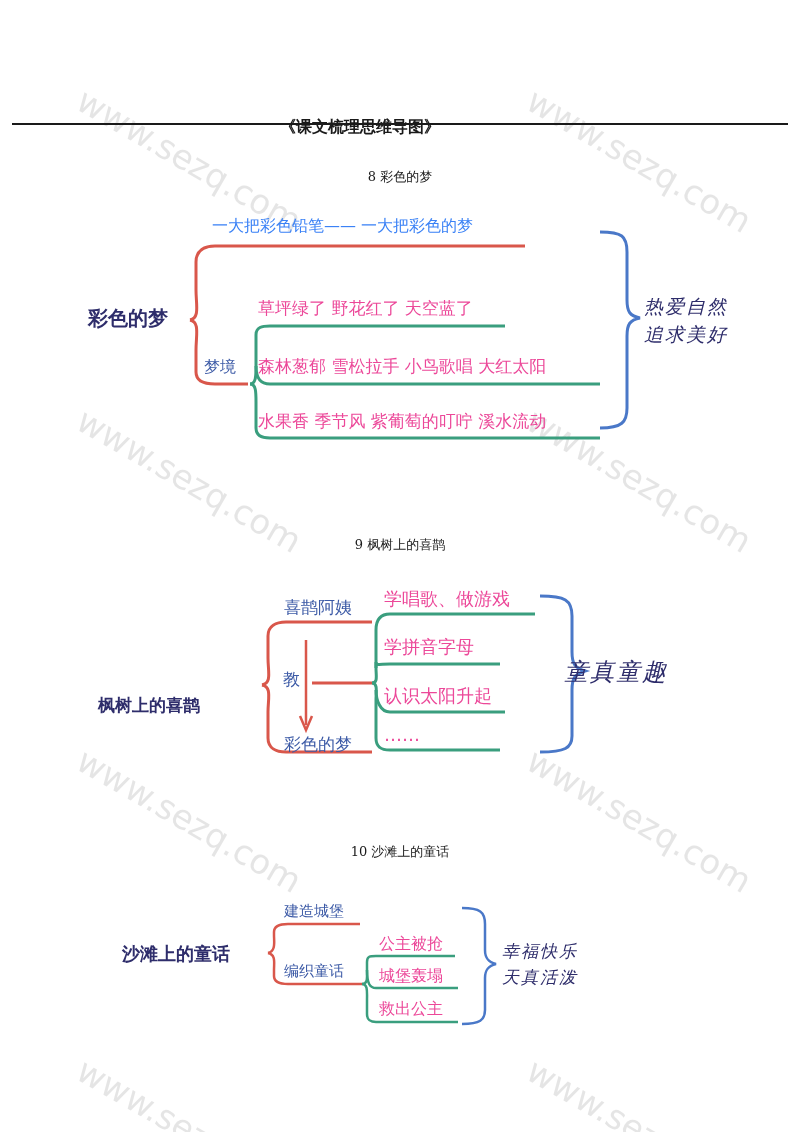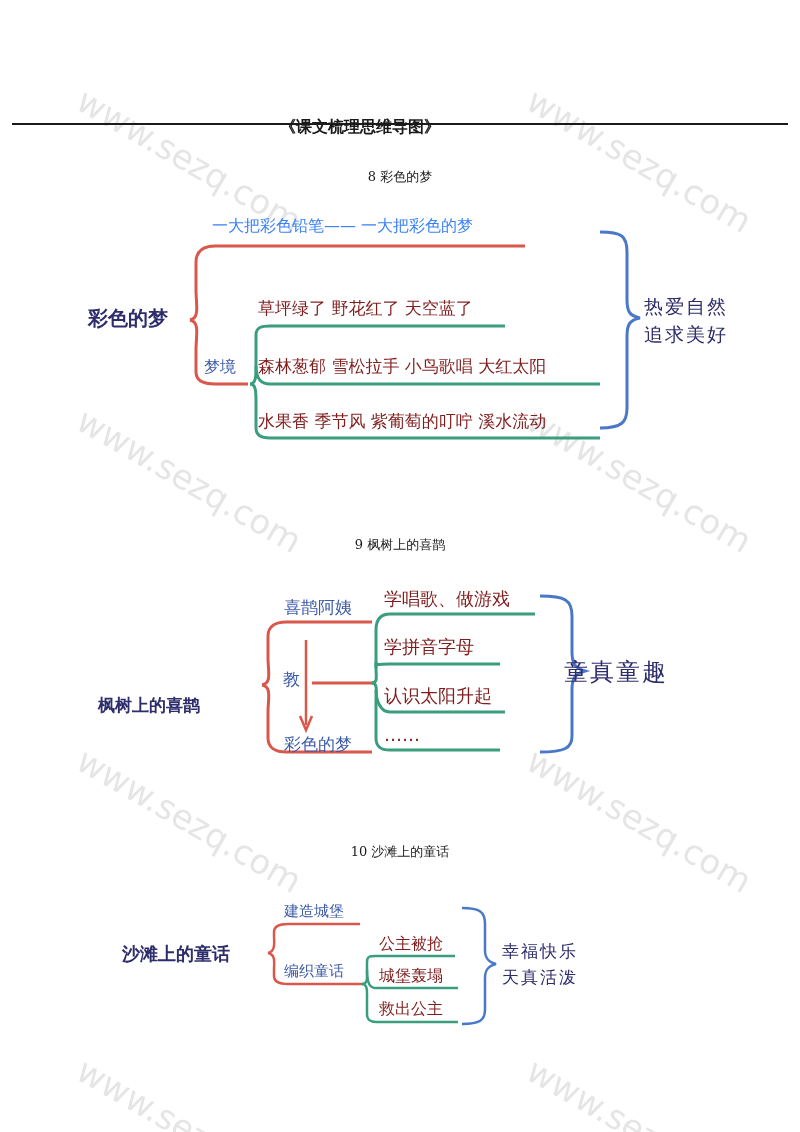--- a/index.html
+++ b/index.html
@@ -21,24 +21,24 @@
   .section-title {
     position: absolute; left: 0; width: 800px; text-align: center;
     font-family: "DejaVu Serif", "Liberation Serif", serif;
     font-size: 13px; color: #1a1a1a;
   }
   .root {
     font-weight: bold; color: #2e2d6b;
   }
   .red-label { color: #d24a3e; font-size: 16px; }
   .blue-label { color: #3c5aa6; font-size: 16px; }
-  .leaf { color: #7f1d1d; font-size: 17px; }
+  .leaf { color: #ec4899; font-size: 17px; }
   .summary {
     font-family: "DejaVu Serif", "Liberation Serif", serif;
-    color: #2e2d6b; font-size: 19px; letter-spacing: 2px; line-height: 28px; text-align: left;
+    color: #2e2d6b; font-size: 19px; letter-spacing: 2px; line-height: 28px; text-align: left; font-style: italic;
   }
   svg.lines { position: absolute; left: 0; top: 0; }
   .wm {
     position: absolute; color: rgba(180,180,180,0.35);
     font-size: 34px; font-family: "DejaVu Sans", sans-serif;
     transform: rotate(30deg); transform-origin: left top; white-space: nowrap;
     pointer-events: none;
   }
 </style>
 </head>

